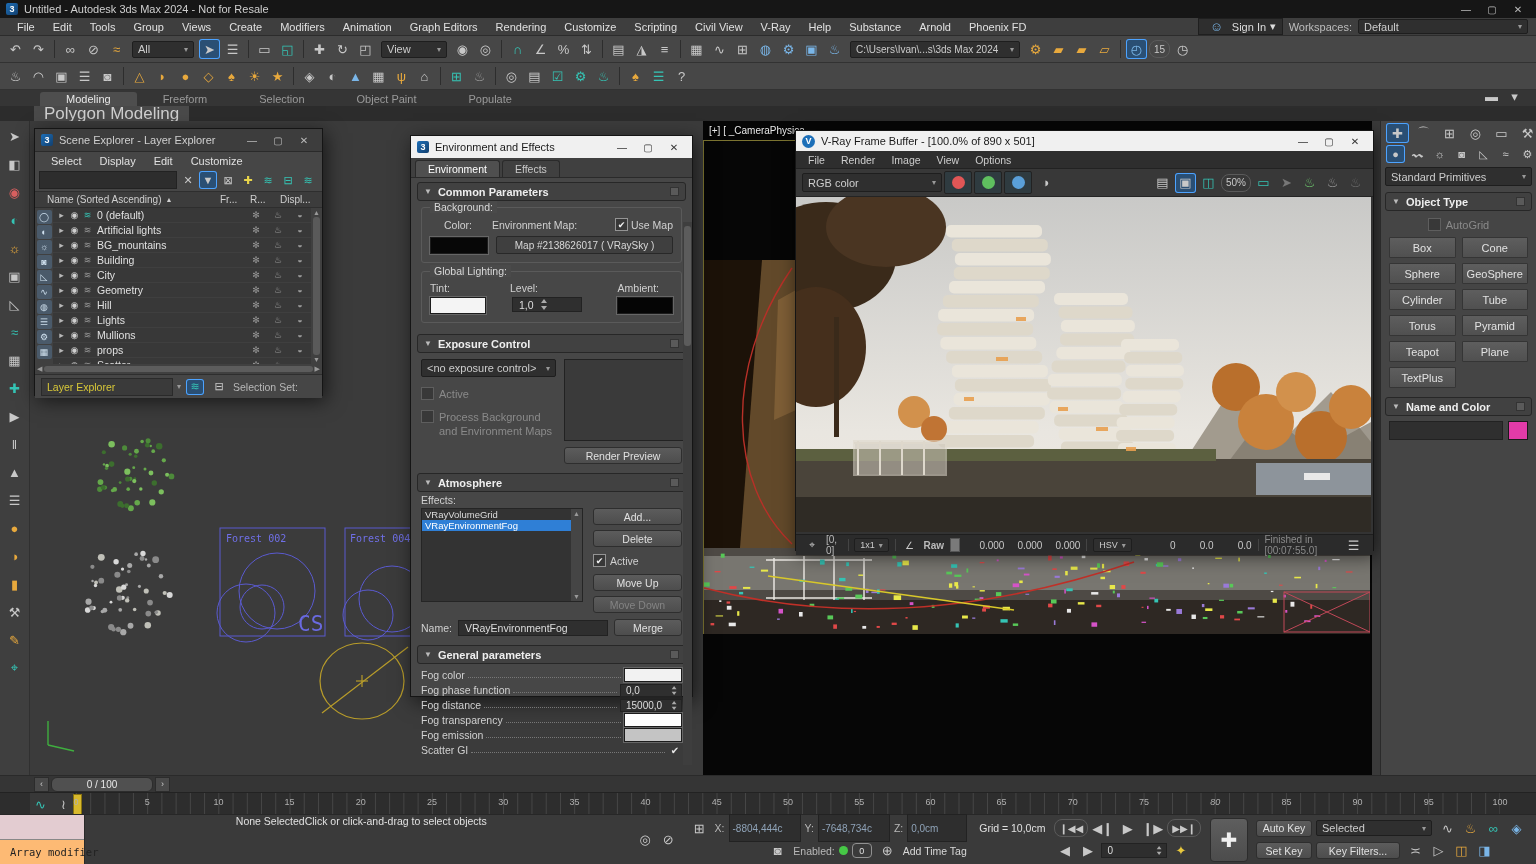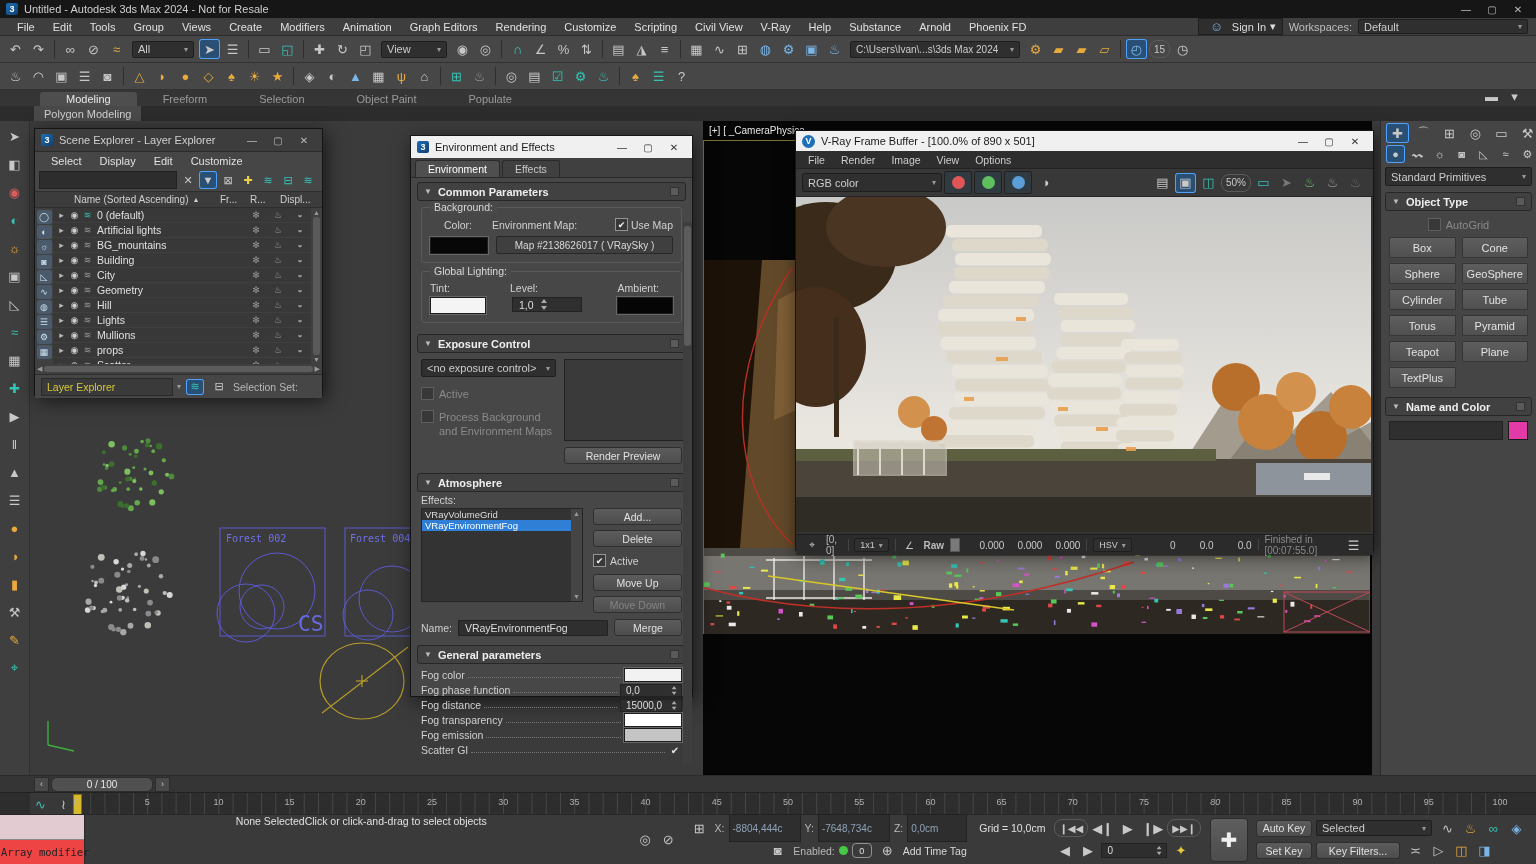--- a/index.html
+++ b/index.html
@@ -24,21 +24,21 @@
   .toolbar{left:0;width:1536px;height:27px;background:#474747;border-bottom:1px solid #323232;display:flex;align-items:center;padding:0 4px;box-sizing:border-box;overflow:hidden}
   .ticon{display:inline-flex;width:21px;height:20px;align-items:center;justify-content:center;color:#c8c8c8;font-size:13px;border-radius:3px;margin:0 1px;flex:none;cursor:default}
   .ticon.wide{width:auto;padding:0 4px;font-size:10px;border:1px solid #5a5a5a;height:16px;border-radius:8px}
   .ticon.active{background:#2a4f74;box-shadow:0 0 0 1px #4da3ff inset}
   .tsep{width:1px;height:18px;background:#2d2d2d;margin:0 4px;flex:none}
 
   .ribbontabs{left:0;top:90px;width:1536px;height:16px;background:#353535;display:flex;align-items:flex-end;padding-left:40px;box-sizing:border-box}
   .rtab{padding:1px 26px;color:#9a9a9a;font-size:11px}
   .rtab.active{background:#4e4e4e;color:#e8e8e8;border-radius:3px 3px 0 0}
   .ribbonstrip{left:0;top:106px;width:1536px;height:15px;background:#2c2c2c;display:flex;align-items:center;padding-left:34px;box-sizing:border-box}
-  .pmchip{background:#4a4a4a;color:#cfcfcf;padding:0 10px;height:15px;display:flex;align-items:center;font-size:11px}
+  .pmchip{background:#4a4a4a;color:#cfcfcf;padding:0 10px;height:15px;display:flex;align-items:center;font-size:17px}
   .ribbon-right{margin-left:auto;margin-right:10px;display:flex}
 
   
   .dock{left:0;top:121px;width:30px;height:654px;background:#3f3f3f;border-right:1px solid #303030;display:flex;flex-direction:column;align-items:center;padding-top:4px;box-sizing:border-box;gap:6px}
   .dock .ticon{width:22px;height:22px;font-size:13px}
 
   
   .main-viewport{left:30px;top:121px;width:673px;height:654px;background:#3b3b3b;overflow:hidden}
   .camera-viewport{left:703px;top:121px;width:669px;height:654px;background:#060606;overflow:hidden}
   .cam-label{position:absolute;left:6px;top:4px;color:#e8e8e8;font-size:10px;text-shadow:0 1px 2px #000}
@@ -51,21 +51,21 @@
   .wtitle-light .titletext{color:#1a1a1a}
   .wtitle-light .ticon{color:#333}
   .vicon{width:13px;height:13px;border-radius:50%;background:#1d6fb8;color:#fff;font-size:9px;display:flex;align-items:center;justify-content:center;font-weight:bold}
 
   
   .se-menu{height:17px;display:flex;align-items:center;padding:0 8px;gap:2px;background:#464646}
   .semenu-item{padding:0 8px;color:#e0e0e0}
   .se-search{height:22px;display:flex;align-items:center;padding:0 4px;gap:1px;background:#464646}
   .se-input{flex:1;height:16px;background:#2d2d2d;border:1px solid #222}
   .se-search .ticon{width:18px;height:18px;font-size:11px}
-  .se-colhead{height:15px;background:#3c3c3c;border-top:1px solid #2e2e2e;border-bottom:1px solid #2e2e2e;display:flex;align-items:center;font-size:10px;color:#cfcfcf;padding-left:39px}
+  .se-colhead{height:15px;background:#3c3c3c;border-top:1px solid #2e2e2e;border-bottom:1px solid #2e2e2e;display:flex;align-items:center;font-size:10px;color:#cfcfcf;padding-left:12px}
   .se-body{display:flex;background:#383838}
   .se-gutter{width:18px;background:#404040;display:flex;flex-direction:column;align-items:center;padding-top:2px;gap:1px}
   .se-gutter .ticon{width:15px;height:14px;font-size:9px;background:#4a5a6a;border-radius:2px;color:#cfe0ee}
   .se-rows{flex:1;overflow:hidden}
   .se-row{height:14px;display:flex;align-items:center;font-size:10.5px;color:#e0e0e0;border-bottom:1px solid #3f3f3f;padding-left:2px}
   .se-ic{width:13px;flex:none;font-size:9px;color:#b8b8b8;display:inline-flex;justify-content:center}
   .se-name{margin-left:3px;flex:1;white-space:nowrap;overflow:hidden}
   .se-cell{width:22px;flex:none;font-size:9px;color:#9a9a9a;display:inline-flex;justify-content:center}
   .se-vscroll{width:11px;background:#404040;display:flex;flex-direction:column;align-items:center;font-size:7px;color:#999;justify-content:space-between;padding:1px 0}
   .se-vthumb{width:7px;flex:1;margin:1px 0;background:#5a5a5a;border-radius:3px}
@@ -145,21 +145,21 @@
   .ruler{left:0;top:792px;width:1536px;height:22px;background:#2d2d2d;border-top:1px solid #222}
   .ruler-tools{position:absolute;left:30px;top:0;width:44px;height:22px;background:#383838;border-right:1px solid #222;display:flex;align-items:center;justify-content:center}
   .tickzone{position:absolute;left:76px;right:36px;top:0;bottom:0;background-image:linear-gradient(90deg,#464646 1px,transparent 1px);background-size:calc(100%/100) 100%}
   .tick-label{position:absolute;top:4px;transform:translateX(-50%);font-size:9px;color:#b0b0b0}
   .playhead{position:absolute;left:-3px;top:1px;width:7px;height:19px;background:#d8b92c;border:1px solid #8a7410}
 
   
   .statusbar{left:0;top:814px;width:1536px;height:50px;background:#3a3a3a;border-top:1px solid #272727;display:flex;box-sizing:border-box}
   .sb-listener{width:84px;display:flex;flex-direction:column;border-right:1px solid #2a2a2a}
   .sb-pink{flex:1;background:#e3ccd1;border-bottom:1px solid #888}
-  .sb-white{flex:1;background:#ef4444;display:flex;align-items:center;padding:0 1px}
+  .sb-white{flex:1;background:#fdba74;display:flex;align-items:center;padding:0 10px}
   .sb-white span{font-family:"DejaVu Sans Mono",monospace;font-size:10.5px;color:#222;white-space:nowrap}
   .sb-prompts{flex:1;display:flex;flex-direction:row;justify-content:center;padding-left:8px;min-width:0}
   .sb-prompts span{font-size:10.5px;color:#e0e0e0;white-space:nowrap}
   .sb-col{display:flex;flex-direction:column;justify-content:space-around;padding:2px 4px}
   .sb-row{display:flex;align-items:center;gap:4px;height:20px}
   .sb-lab{color:#b8b8b8;font-size:10.5px}
   .coordf{width:72px;height:28px;background:#2e2e2e;border:1px solid #222;color:#8fa3b8;font-size:10px;display:flex;align-items:center;padding:0 3px;box-sizing:border-box}
   .gdot{width:9px;height:9px;border-radius:50%;background:#46c846}
   .chip0{min-width:14px;height:13px;border:1px solid #909090;border-radius:4px;display:flex;align-items:center;justify-content:center;font-size:9px;color:#e0e0e0;padding:0 2px}
   .framef{width:66px;height:15px;background:#2e2e2e;border:1px solid #222;color:#ddd;font-size:10px;display:flex;align-items:center;padding:0 2px 0 5px;box-sizing:border-box}

